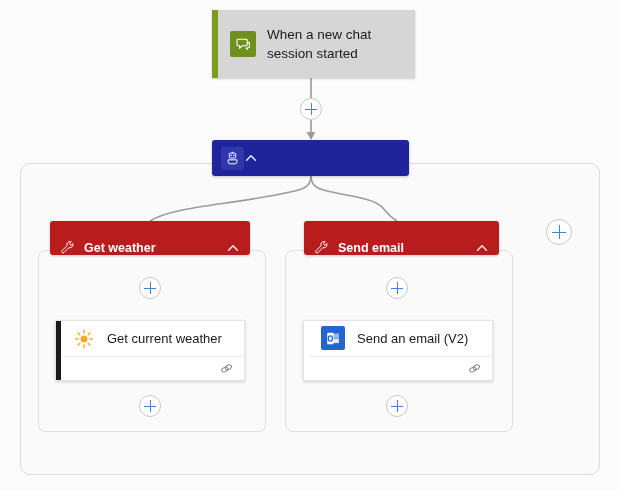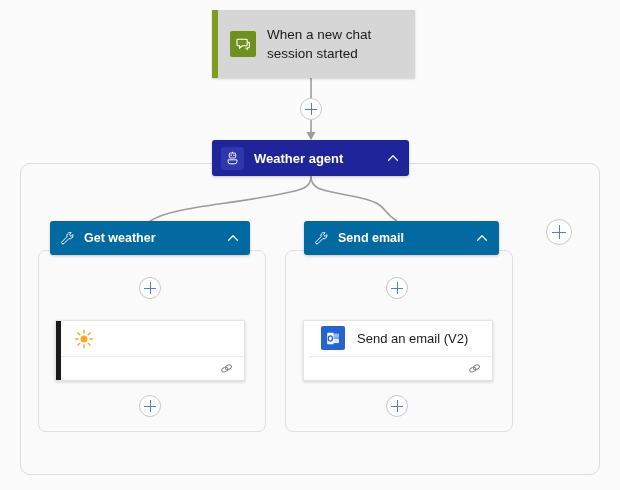--- a/index.html
+++ b/index.html
@@ -138,24 +138,24 @@
     box-sizing: border-box;
     z-index: 2;
   }
   .branch-weather { left: 38px; top: 250px; width: 228px; height: 182px; }
   .branch-email   { left: 285px; top: 250px; width: 228px; height: 182px; }
 
   
   .tool-head {
     position: absolute;
     height: 34px;
-    background: #0369a1;
+    background: #b91c1c;
     border-radius: 3px;
     display: flex;
-    align-items: center;
+    align-items: flex-end;
     padding: 0 10px;
     box-sizing: border-box;
     z-index: 3;
     box-shadow: 0 1px 3px rgba(0,0,0,.20);
   }
   .tool-head .name {
     color: #fff;
     font-size: 12.5px;
     font-weight: bold;
     margin-left: 9px;
@@ -254,21 +254,20 @@
   <div class="node agent">
     <div class="bot">
       <svg width="15" height="15" viewBox="0 0 16 16" aria-hidden="true">
         <rect x="4.6" y="2.2" width="6.8" height="5.2" rx="1.1" fill="none" stroke="#fff" stroke-width="1.05"></rect>
         <circle cx="6.6" cy="4.6" r=".85" fill="#fff"></circle>
         <circle cx="9.4" cy="4.6" r=".85" fill="#fff"></circle>
         <line x1="8" y1="0.9" x2="8" y2="2.2" stroke="#fff" stroke-width="1"></line>
         <path d="M3.3 9.4h9.4v1.9a2.4 2.4 0 0 1-2.4 2.4H5.7a2.4 2.4 0 0 1-2.4-2.4z" fill="none" stroke="#fff" stroke-width="1.05"></path>
       </svg>
     </div>
-    <div class="title">Weather agent</div>
     <svg class="chev" viewBox="0 0 16 16">
       <polyline points="3,10.5 8,5.5 13,10.5" fill="none" stroke="#ffffff" stroke-width="1.5" stroke-linecap="round" stroke-linejoin="round"></polyline>
     </svg>
   </div>
 
   <div class="tool-head head-weather">
     <svg width="15" height="15" viewBox="0 0 16 16">
       <path d="M10.6 1.7a3.3 3.3 0 0 0-3.1 4.4L2.2 11.4a1.4 1.4 0 0 0 2 2l5.3-5.3a3.3 3.3 0 0 0 4.3-3.2 3.3 3.3 0 0 0-.2-1.1L11.8 5.8 10 4.1l1.9-2.3a3.3 3.3 0 0 0-1.3-.1z" fill="none" stroke="#ffffff" stroke-width="1.05" stroke-linejoin="round"></path>
     </svg>
     <div class="name">Get weather</div>
@@ -306,20 +305,21 @@
               <line x1="10" y1="15.9" x2="10" y2="18.4"></line>
               <line x1="1.6" y1="10" x2="4.1" y2="10"></line>
               <line x1="15.9" y1="10" x2="18.4" y2="10"></line>
               <line x1="4.1" y1="4.1" x2="5.8" y2="5.8"></line>
               <line x1="14.2" y1="14.2" x2="15.9" y2="15.9"></line>
               <line x1="4.1" y1="15.9" x2="5.8" y2="14.2"></line>
               <line x1="14.2" y1="5.8" x2="15.9" y2="4.1"></line>
             </g>
           </svg>
         </span>
+        <span class="title">Get current weather</span>
       </div>
       <div class="foot">
         <svg width="15" height="15" viewBox="0 0 16 16">
           <ellipse cx="6.2" cy="9.2" rx="3.4" ry="2.3" transform="rotate(-22 6.2 9.2)" fill="none" stroke="#8a8886" stroke-width="1.1"></ellipse>
           <ellipse cx="10" cy="6.6" rx="3.4" ry="2.3" transform="rotate(-22 10 6.6)" fill="none" stroke="#8a8886" stroke-width="1.1"></ellipse>
         </svg>
       </div>
     </div>
   </div>
 

